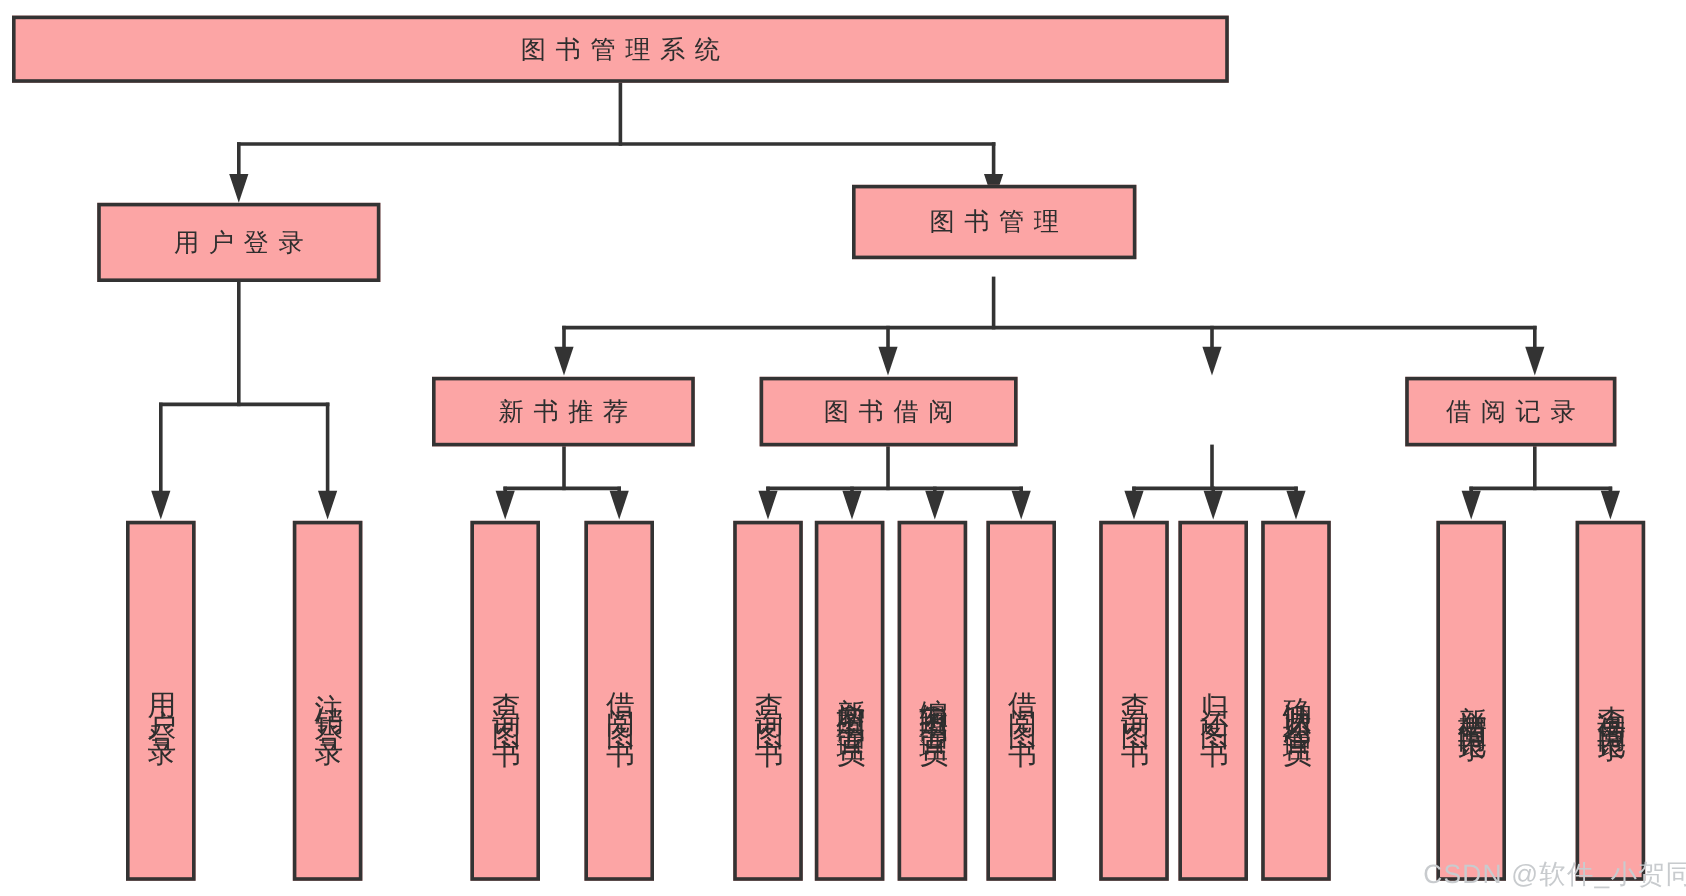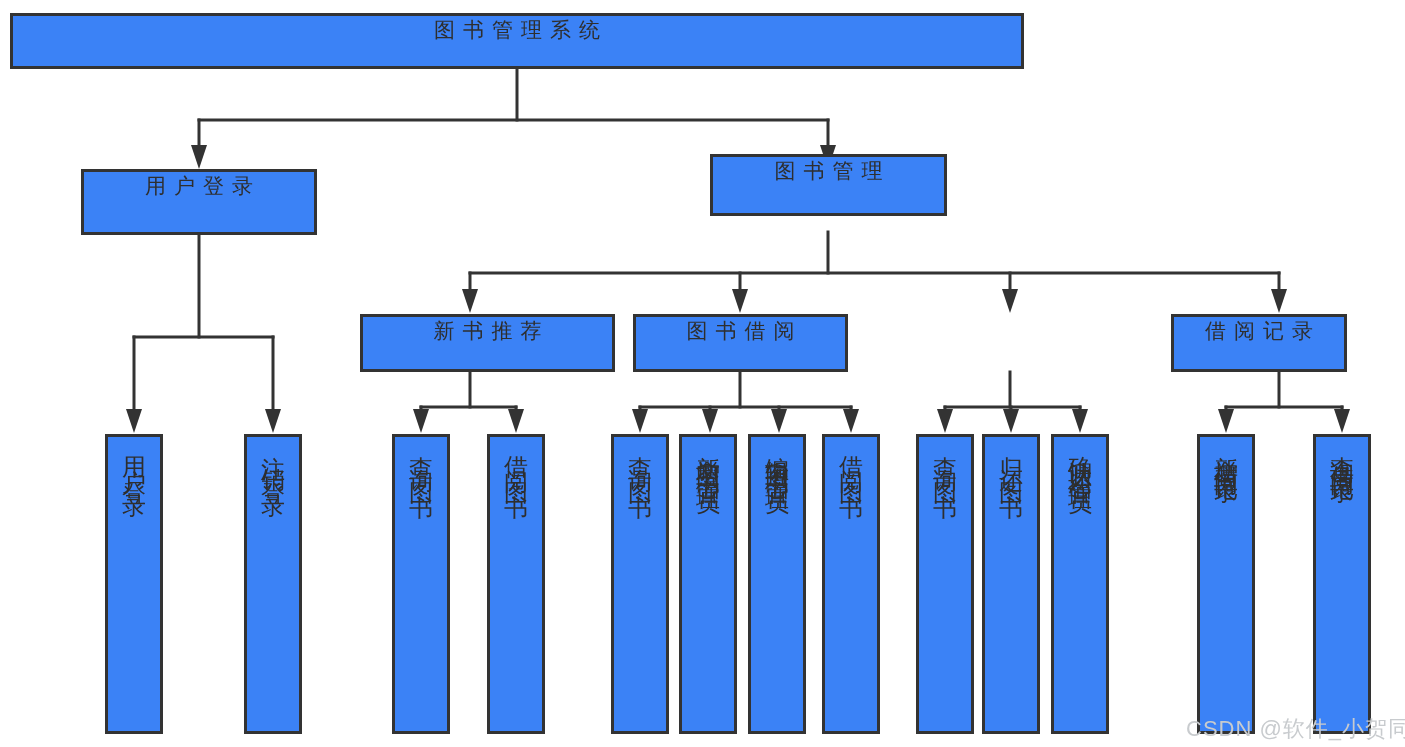--- a/index.html
+++ b/index.html
@@ -4,22 +4,22 @@
 <style>
   html,body { margin:0; padding:0; background:#ffffff; }
   .stage {
     position:relative; width:1405px; height:747px; overflow:hidden;
     background:#ffffff;
     font-family:"Liberation Sans","DejaVu Sans",sans-serif;
   }
   svg.wires { position:absolute; left:0; top:0; width:1405px; height:747px; }
   .node {
     position:absolute; box-sizing:border-box;
-    background:#3b82f6; border:3px solid var(--line,#333333);
-    display:flex; align-items:flex-start; justify-content:center;
+    background:#fca5a5; border:3px solid var(--line,#333333);
+    display:flex; align-items:center; justify-content:center;
     color:var(--text,#2e2e2e); font-size:21px; letter-spacing:8px;
     text-align:center; z-index:2;
   }
   .node.horiz span { white-space:nowrap; text-indent:8px; }
   .node.vert { font-size:24px; }
   .node.vert span {
     writing-mode:vertical-rl; line-height:1;
     letter-spacing:13px;
   }
   .node.vert.long span { letter-spacing:5px; }
@@ -91,21 +91,21 @@
   <div class="watermark">CSDN @软件_小贺同学</div>
 <div class="node horiz" style="left: 10px; top: 13px; width: 1014px; height: 56px;">
       <span>图书管理系统</span>
     </div>
     <div class="node horiz" style="left: 81px; top: 169px; width: 236px; height: 66px;">
       <span>用户登录</span>
     </div>
     <div class="node horiz" style="left: 710px; top: 154px; width: 237px; height: 62px;">
       <span>图书管理</span>
     </div>
-    <div class="node horiz" style="left: 360px; top: 314px; width: 255px; height: 58px;">
+    <div class="node horiz" style="left: 360px; top: 314px; width: 219px; height: 58px;">
       <span>新书推荐</span>
     </div>
     <div class="node horiz" style="left: 633px; top: 314px; width: 215px; height: 58px;">
       <span>图书借阅</span>
     </div>
     <div class="node horiz" style="left: 1171px; top: 314px; width: 176px; height: 58px;">
       <span>借阅记录</span>
     </div>
     <div class="node vert" style="left: 105px; top: 434px; width: 58px; height: 300px;">
       <span>用户登录</span>

